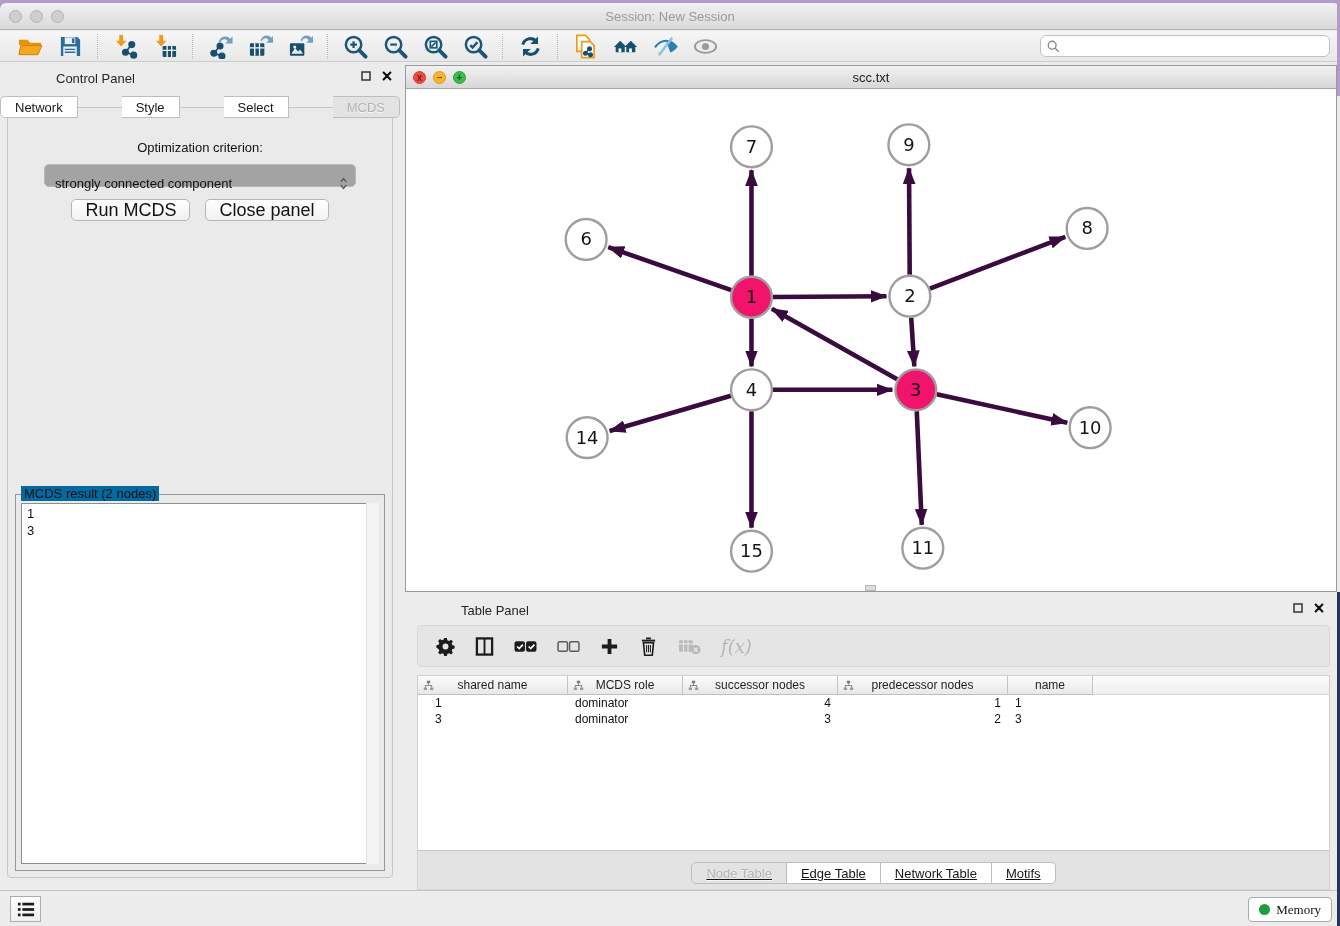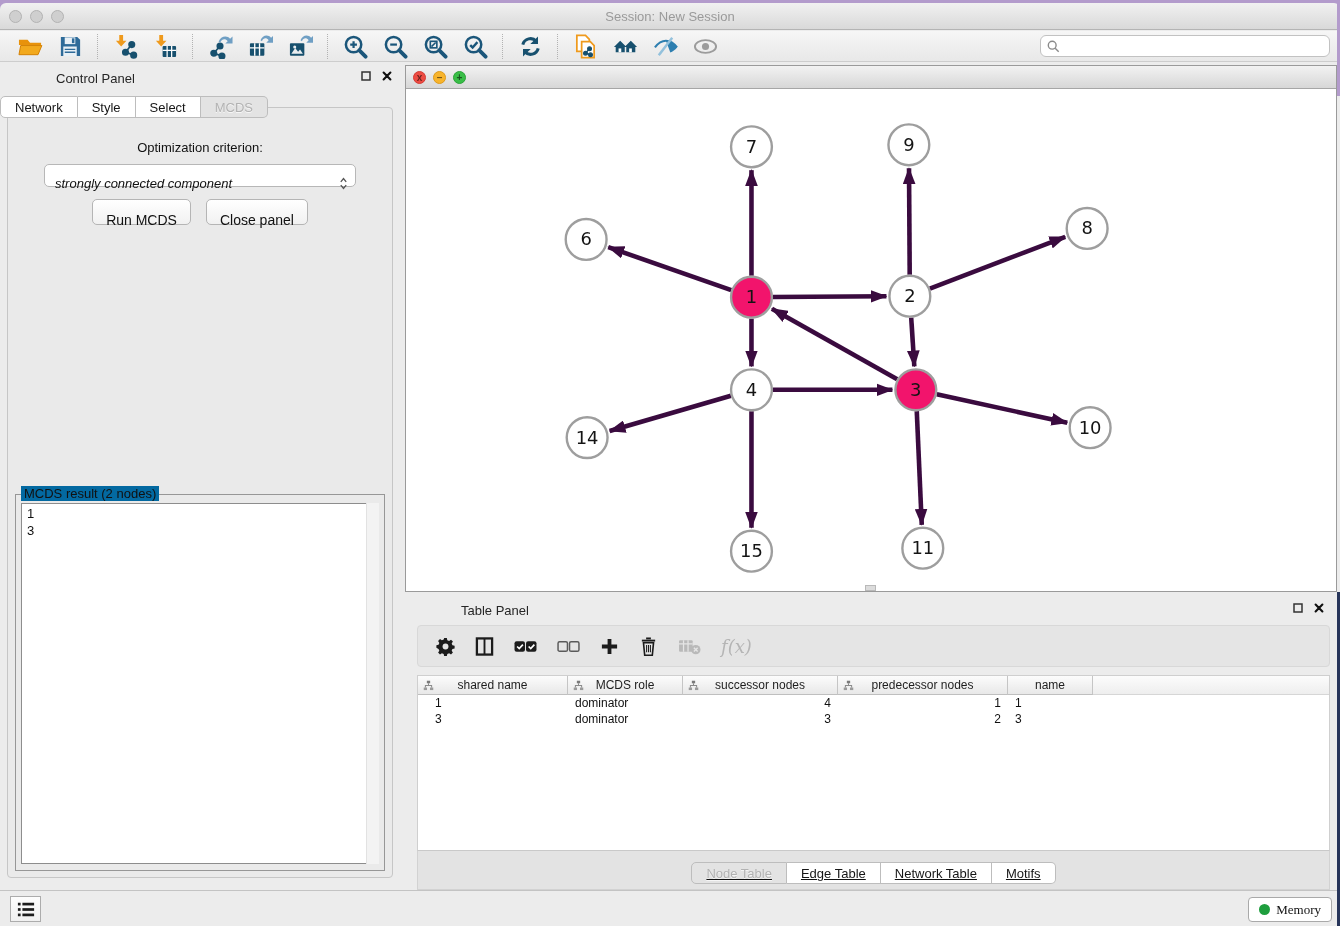--- a/index.html
+++ b/index.html
@@ -38,42 +38,42 @@
   }
   .search-box svg { width:13px; height:13px; margin-right:5px; flex:none; }
   .search-box input { border:none; outline:none; flex:1; font-size:13px; font-family:inherit; background:transparent; }
 
   
   .control-panel { position:absolute; left:0; top:63px; width:400px; bottom:36px; z-index:1; }
   .panel-header { position:relative; height:26px; }
   .panel-header .ph-title { font-size:13px; color:#262626; padding:8px 0 0 8px;margin-left:48px; }
   .ph-icons { position:absolute; right:8px; top:8px; display:flex; gap:11px; align-items:center; }
   .ph-icons svg { width:10px; height:10px; }
-  .cp-tabs { position:absolute; top:33px; left:0; right:0; display:flex; justify-content:flex-start; z-index:3; }
+  .cp-tabs { position:absolute; top:33px; left:0; right:0; display:flex; justify-content:space-between; z-index:3;gap:28px; }
   .cp-tab, .tp-tab {
     font-size:13px; font-family:inherit; padding:3px 14px; height:22px;
     background:#fff; border:1px solid #bdbdbd; border-left:none; color:#161616; cursor:default;
   }
   .cp-tab:first-child, .tp-tab:first-child { border-left:1px solid #bdbdbd; border-radius:5px 0 0 5px; }
   .cp-tab:last-child, .tp-tab:last-child { border-radius:0 5px 5px 0; }
   .cp-tab.active, .tp-tab.active { background:#e3e3e3; color:#b2b2b2; text-shadow:0 1px 0 #f6f6f6; }
   .cp-content {
     position:absolute; top:44px; left:7px; right:7px; bottom:12px; z-index:2;
     background:#eaeaea; border:1px solid #c6c6c6; border-radius:4px;
   }
   .opt-label { margin-top:32px; text-align:center; font-size:13px; }
   .dropdown {
-    margin:9px auto 0; width:312px; height:23px; background:#ffffff; border:1px solid #b7b7b7;
-    border-radius:5px; display:flex; align-items:center; padding:16px 7px 0 10px; font-size:13px;font-style:italic;
+    margin:9px auto 0; width:312px; height:23px; background:#a3a3a3; border:1px solid #b7b7b7;
+    border-radius:5px; display:flex; align-items:center; padding:16px 7px 0 10px; font-size:13px;
   }
   .dropdown .dd-value { flex:1; }
   .dropdown svg { width:9px; height:15px; }
   .btn-row { display:flex; justify-content:center; gap:15px; margin-top:12px; }
   .push-btn {
-    font-size:14px; font-family:inherit; color:#111; padding:12px 13px; height:22px;
+    font-size:18px; font-family:inherit; color:#111; padding:0 13px; height:22px;
     background:linear-gradient(#ffffff,#f1f1f1); border:1px solid #b5b5b5; border-radius:5px; cursor:default;
   }
   .mcds-fieldset { position:absolute; left:7px; right:7px; top:386px; bottom:6px; border:1px solid #979797; }
   .mcds-legend { position:absolute; top:-9px; left:5px; background:#0369a1; padding:0 3px; font-size:13px; }
   .mcds-text {
     position:absolute; left:5px; right:5px; top:8px; bottom:6px; background:#fff;
     border:1px solid #8d8d8d; font-size:13px; line-height:17px; padding:1px 5px; overflow:hidden;
   }
   .mcds-scroll { position:absolute; right:0; top:0; bottom:0; width:13px; background:#f3f3f3; border-left:1px solid #e2e2e2; }
 
@@ -332,20 +332,21 @@
   </div>
 </div>
 
 <div class="network-window">
   <div class="nw-titlebar">
     <div class="nw-lights">
       <span class="light-red">x</span>
       <span class="light-yellow">–</span>
       <span class="light-green">+</span>
     </div>
+    <div class="nw-title">scc.txt</div>
   </div>
   <div class="nw-canvas">
     <svg class="graph" viewBox="0 0 930 503">
         <defs>
           <marker id="arrow" viewBox="0 0 16 12" refX="15" refY="6" markerWidth="17" markerHeight="13" orient="auto" markerUnits="userSpaceOnUse">
             <path d="M0 0 L16 6 L0 12 Z" fill="#3A0B3F"></path>
           </marker>
         </defs>
         <line x1="345" y1="186.5" x2="345" y2="80.5" stroke="#3A0B3F" stroke-width="4.6" marker-end="url(#arrow)"></line>
         <line x1="324.70323584441155" y1="200.90835951190283" x2="201.18483523982925" y2="157.75132797536202" stroke="#3A0B3F" stroke-width="4.6" marker-end="url(#arrow)"></line>

